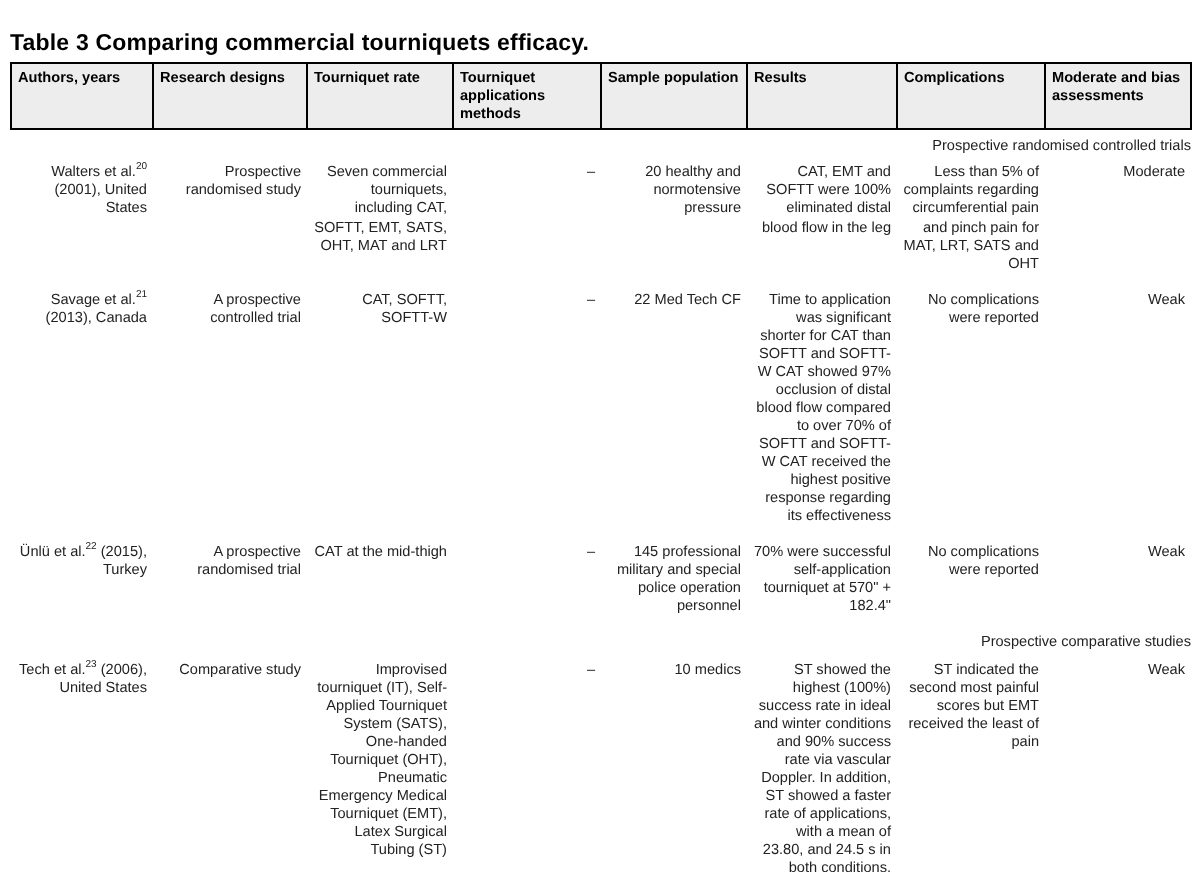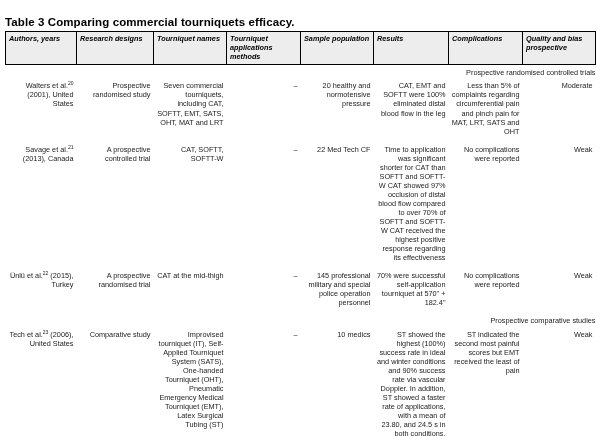--- a/index.html
+++ b/index.html
@@ -14,21 +14,21 @@
     font-size: 11.5px; font-weight: bold; color: #000;
     margin: 14px 0 3px 0; letter-spacing: 0.1px;
   }
   table.main {
     width: 590px; border-collapse: collapse; table-layout: fixed;
   }
   table.main th {
     background: var(--header-bg, #ededed);
     border: 1px solid #000;
     font-size: 7.3px; font-weight: bold; text-align: left; vertical-align: top;
-    padding: 2px 2px 3px 3px; line-height: 1.25; color: #000; font-style: italic;
+    padding: 2px 2px 3px 3px; line-height: 1.25; color: #000;
   }
   table.main td {
     font-size: 7.3px; vertical-align: top; text-align: right;
     padding: 3px 3px 6px 3px; line-height: 1.24; color: #222;
     word-wrap: break-word;
   }
   tr.section-row td {
     padding: 3px 0 1px 1px; font-size: 7.3px; color: #222;
   }
   tr.last-body td { border-bottom: 1px solid #555; padding-bottom: 8px; }
@@ -49,26 +49,26 @@
         <col style="width:74px">
       <col style="width:73px">
         <col style="width:75px">
         <col style="width:74px">
         <col style="width:73px">
     </colgroup>
     <thead>
       <tr>
         <th>Authors, years</th>
         <th>Research designs</th>
-        <th>Tourniquet names</th>
+        <th>Tourniquet rate</th>
         <th>Tourniquet applications methods</th>
         <th>Sample population</th>
         <th>Results</th>
         <th>Complications</th>
-        <th>Quality and bias prospective</th>
+        <th>Moderate and bias assessments</th>
       </tr>
     </thead>
     <tbody>
       <tr class="section-row">
         <td colspan="8">Prospective randomised controlled trials</td>
       </tr>
 
       <tr>
         <td><span>Walters et al.</span><sup class="ref">20</sup><span> (2001), United States</span></td>
         <td>Prospective randomised study</td>

